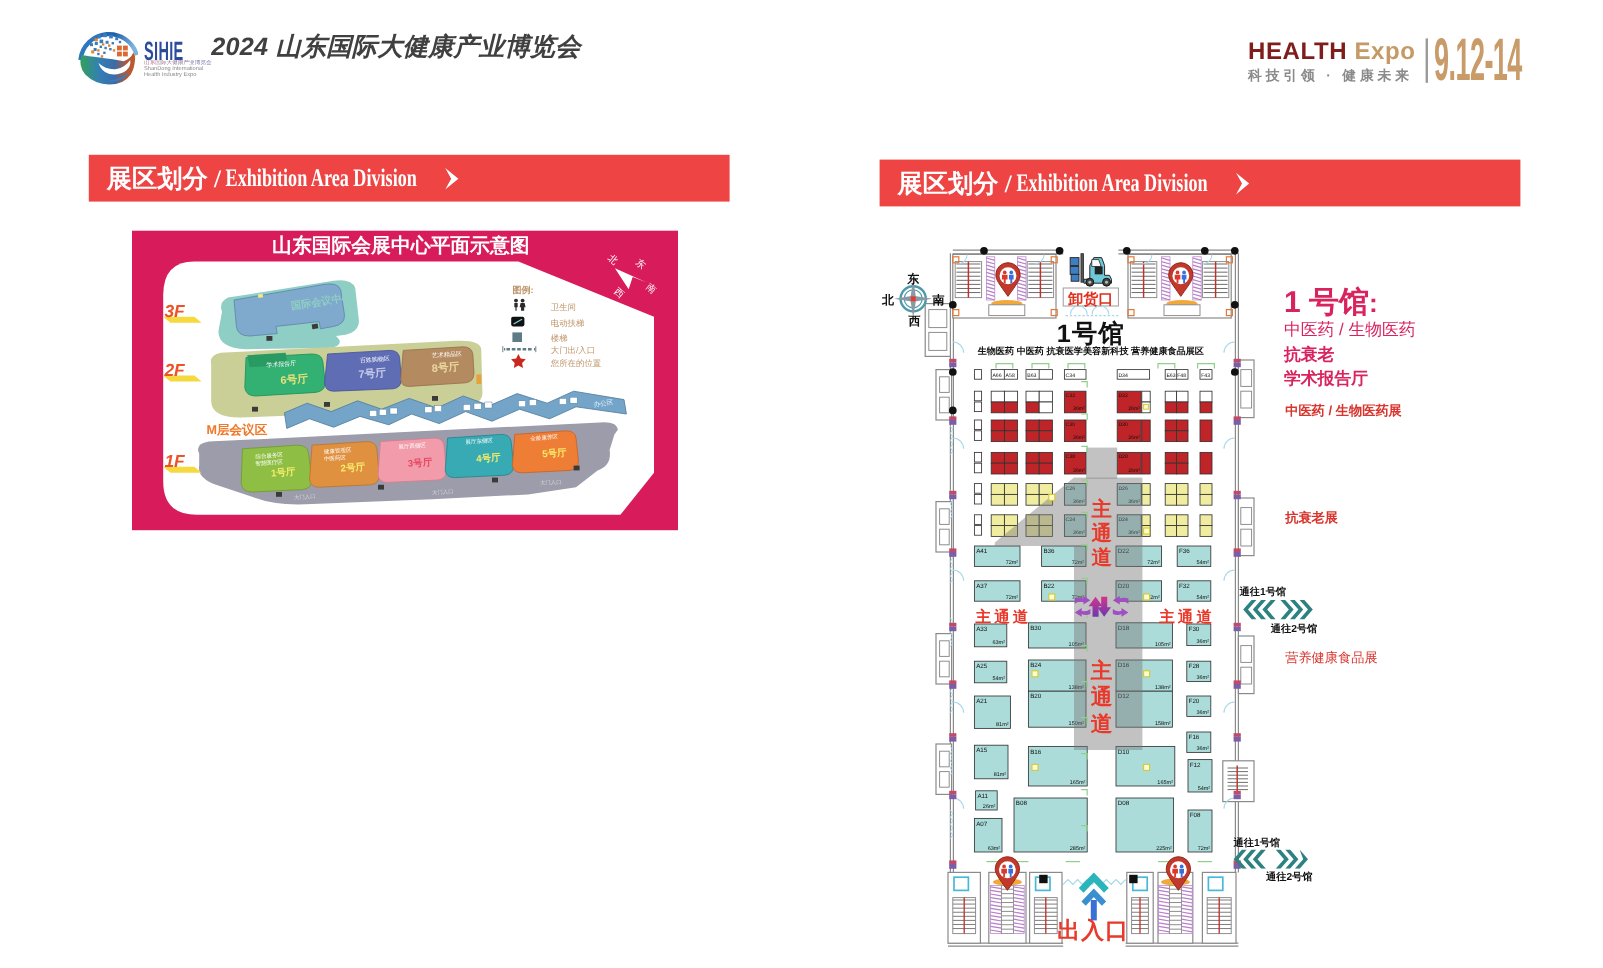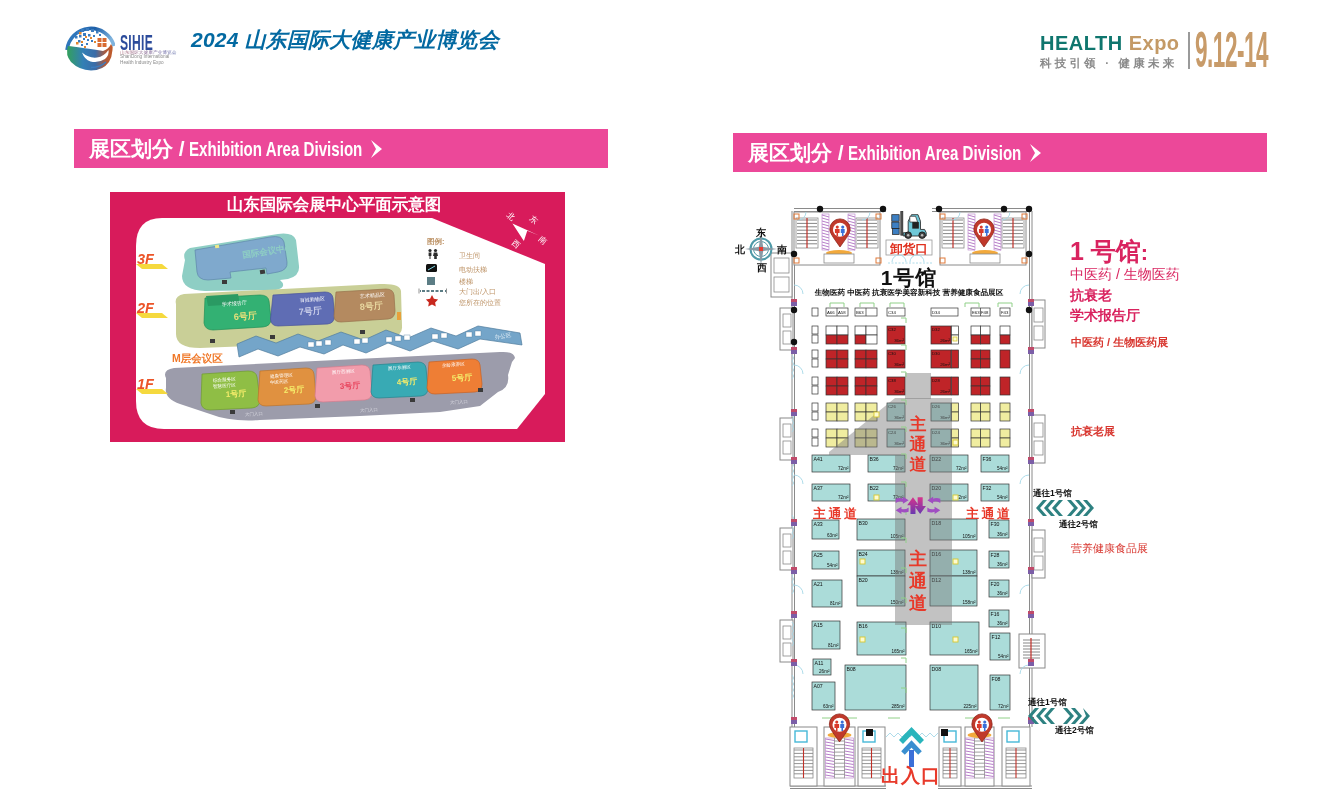--- a/index.html
+++ b/index.html
@@ -1,18 +1,18 @@
 <!DOCTYPE html>
 <html><head>
 <meta charset="utf-8">
 <style>
 html,body{margin:0;padding:0;}
 body{width:1336px;height:807px;background:#ffffff;font-family:"Liberation Sans",sans-serif;position:relative;overflow:hidden;}
 .abs{position:absolute;}
-.bar{position:absolute;background:#ec4899;color:#fff;font-weight:bold;font-size:21px;display:flex;align-items:center;}
+.bar{position:absolute;background:#ef4444;color:#fff;font-weight:bold;font-size:21px;display:flex;align-items:center;font-family:Liberation Serif, serif;}
 .bar .txt{margin-left:15px;letter-spacing:0px;}
 </style>
 </head>
 <body>
 
 <div class="abs" id="logo" style="left:65px;top:22px;width:50px;height:50px;">
 <svg width="50" height="50" viewBox="0 0 50 50">
 <defs>
 <linearGradient id="arc1" x1="0" y1="0" x2="1" y2="0.3">
 <stop offset="0" stop-color="#3a86c8"></stop>
@@ -67,26 +67,26 @@
 <path d="M26 45.5 Q35 45.5 41 40" fill="none" stroke="#3a7cc0" stroke-width="1.3"></path>
 </svg>
 </div>
 <div class="abs" style="left:120px;top:30px;color:#2b4b9b;font-weight:bold;font-size:22px;letter-spacing:0.5px;transform:scaleX(0.55);transform-origin:left top;white-space:nowrap;">SIHIE</div>
 <div class="abs" style="left:120px;top:50px;width:200px;font-size:10px;color:#8a8a8a;line-height:10.4px;transform:scale(0.47);transform-origin:left top;">
 <div style="background:linear-gradient(90deg,#b06a7a,#6a6aa8,#4a8ab0);-webkit-background-clip:text;color:transparent;">山东国际大健康产业博览会</div>
 <div>ShanDong International</div>
 <div>Health Industry Expo</div>
 </div>
 
-<div class="abs" style="left:191px;top:28px;width:560px;color:#0369a1;font-style:italic;font-weight:bold;">
+<div class="abs" style="left:176px;top:28px;width:560px;color:#404040;font-style:italic;font-weight:bold;">
 <div style="font-size:21px;line-height:24px;letter-spacing:0.2px;">2024 山东国际大健康产业博览会</div>
 </div>
 
 <div class="abs" style="left:1040px;top:32px;font-weight:bold;font-size:20px;letter-spacing:0.5px;">
-<span style="color:#0f766e;">HEALTH</span> <span style="color:#c49a66;">Expo</span>
+<span style="color:#7f1d1d;">HEALTH</span> <span style="color:#c49a66;">Expo</span>
 </div>
 <div class="abs" style="left:1040px;top:56px;font-weight:bold;font-size:11.5px;color:#8a8a8a;letter-spacing:3.2px;white-space:nowrap;">科技引领 · 健康未来</div>
 <div class="abs" style="left:1188px;top:32px;width:1.5px;height:37px;background:#9a9a9a;"></div>
 <div class="abs" style="left:1195px;top:21px;font-weight:bold;font-size:50px;color:#c89b69;letter-spacing:-1px;transform:scaleX(0.45);transform-origin:left top;white-space:nowrap;">9.12-14</div>
 
 <div class="bar" style="left:74px;top:129px;width:534px;height:39px;">
 <span class="txt">展区划分 /</span>
     <span style="display:inline-block;transform:scaleX(0.72);transform-origin:left center;white-space:nowrap;margin-left:4px;">Exhibition Area Division</span>
     <svg width="22" height="22" viewBox="0 0 22 22" style="position:absolute;left:292px;top:9px;">
       <path d="M5 2 L16 11 L5 20 L10 11 Z" fill="#fff"></path>

